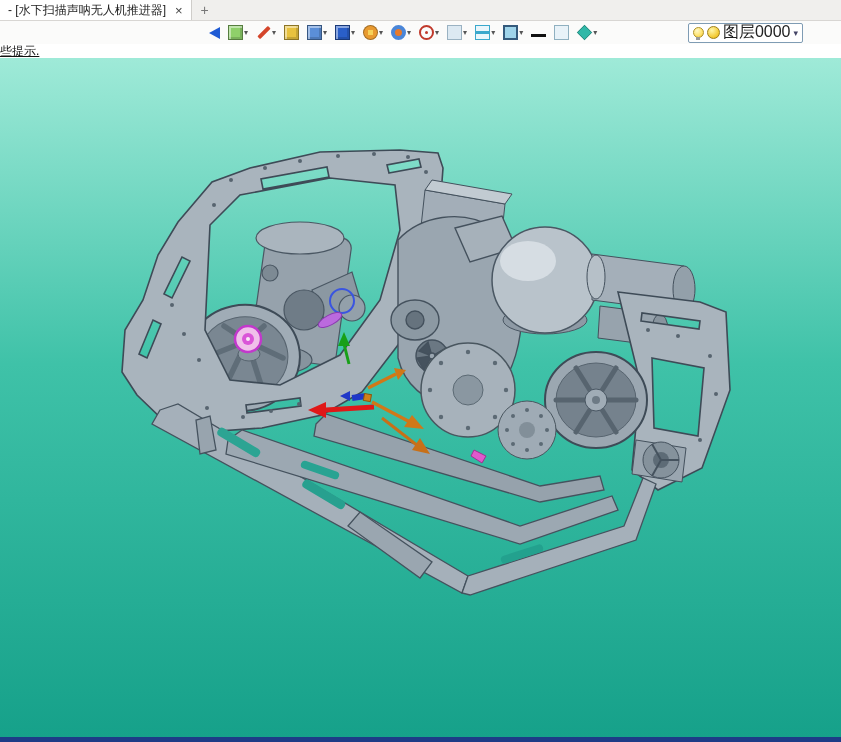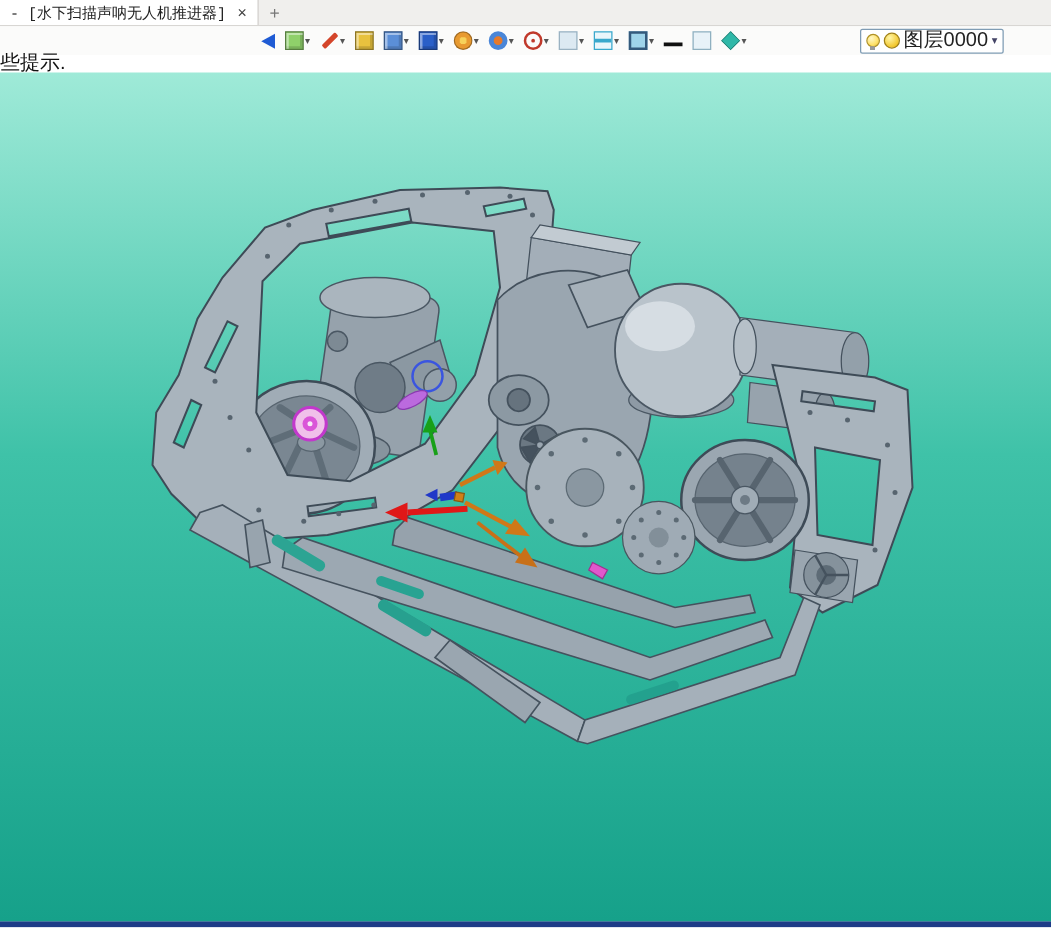--- a/index.html
+++ b/index.html
@@ -1,20 +1,20 @@
 <!DOCTYPE html>
 <html><head>
 <meta charset="utf-8">
 <style>
   html,body{margin:0;padding:0;background:#ffffff;font-family:"Liberation Sans","DejaVu Sans",sans-serif;}
   .app{width:841px;height:742px;overflow:hidden;position:relative;background:#fff;}
 
   
   .tab-bar{height:20px;background:#f0efed;border-bottom:1px solid #d8d6d3;display:flex;align-items:stretch;}
-  .tab{background:#ffffff;border-right:1px solid #cfcdca;display:flex;align-items:center;padding:0 8px;max-width:200px;font-family:Liberation Mono, monospace;}
+  .tab{background:#ffffff;border-right:1px solid #cfcdca;display:flex;align-items:center;padding:0 8px;max-width:200px;}
   .tab-title{font-size:12px;color:#222;white-space:nowrap;overflow:hidden;}
   .tab-close{font-size:13px;color:#444;margin-left:9px;cursor:pointer;line-height:1;}
   .new-tab{width:26px;display:flex;align-items:center;justify-content:center;color:#777;font-size:14px;cursor:pointer;}
 
   
   .toolbar{height:23px;background:#fbfbfa;display:flex;align-items:center;}
   .tb-icons{display:flex;align-items:center;gap:6px;margin-left:208px;}
   .tb-item{display:flex;align-items:center;gap:1px;padding:1px 1px;border-radius:2px;cursor:pointer;}
   .tb-icon{width:15px;height:15px;display:inline-block;position:relative;box-sizing:border-box;}
   .caret{font-size:8px;color:#555;line-height:1;cursor:pointer;}
@@ -34,21 +34,21 @@
 
   .layer-combo{margin-left:auto;margin-right:38px;height:18px;background:#fff;border:1px solid #7f9cb4;border-radius:2px;display:flex;align-items:center;gap:3px;padding:0 4px;cursor:pointer;}
   .bulb{width:9px;height:9px;border-radius:50%;background:radial-gradient(circle at 35% 30%,#fff8c8,#ffe26a 60%,#e8bb32);border:1px solid #b09226;position:relative;display:inline-block;}
   .bulb::after{content:"";position:absolute;left:2px;top:9px;width:4px;height:3px;background:#9a9a9a;}
   .layer-ball{width:11px;height:11px;border-radius:50%;background:radial-gradient(circle at 35% 30%,#fff6a8,#f2c72e 70%,#caa018);border:1px solid #a08018;display:inline-block;}
   .layer-text{font-size:16px;color:#222;}
   .combo-caret{font-size:9px;color:#446;}
 
   
   .hint-row{height:14px;background:#fff;display:flex;align-items:center;}
-  .hint-row span{font-size:16px;color:#111;line-height:14px;}
+  .hint-row span{font-size:12px;color:#111;line-height:14px;text-decoration:underline;}
 
   
   .viewport{width:841px;height:679px;position:relative;overflow:hidden;}
   .viewport svg{display:block;}
 
   .status-strip{height:5px;width:100%;}
 </style>
 </head>
 <body>
 

